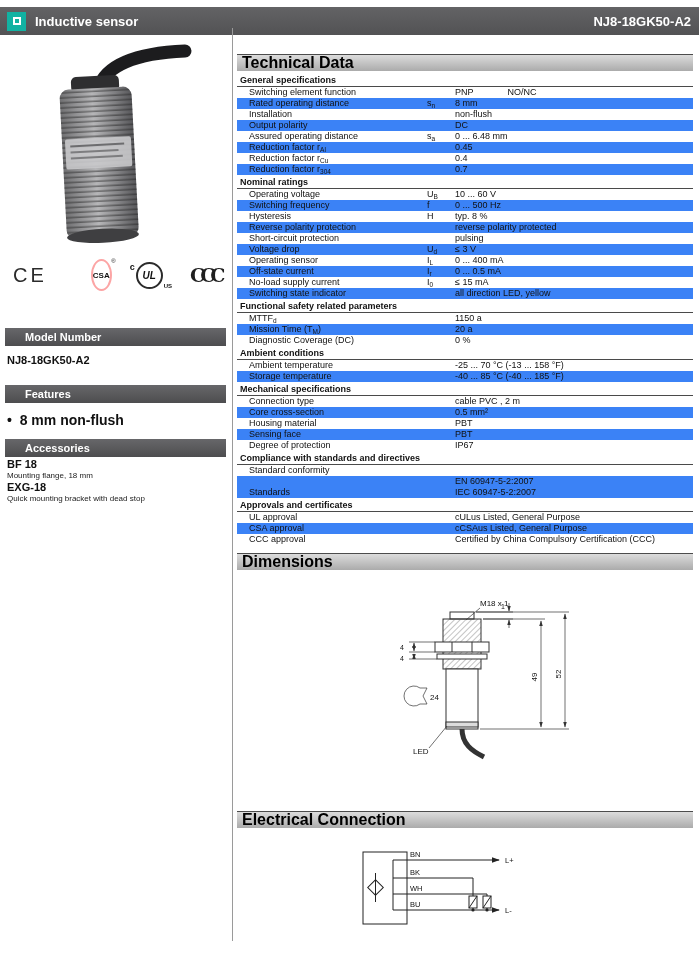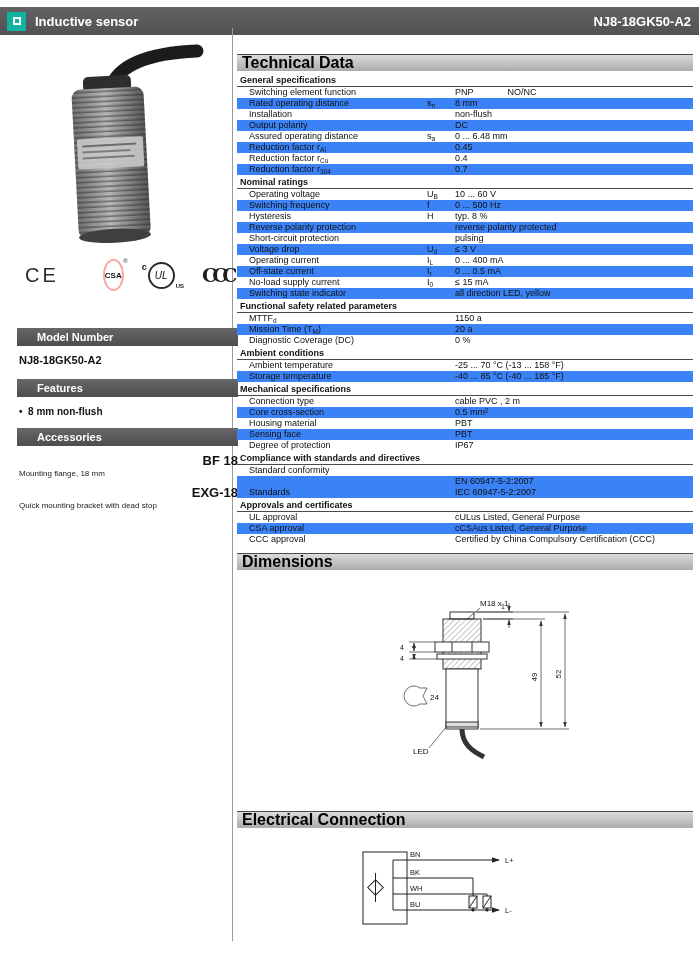--- a/index.html
+++ b/index.html
@@ -12,50 +12,50 @@
             background:linear-gradient(#636365,#525254); display:flex; align-items:center; }
   .logo { width:19px; height:19px; background:#12b2a2; margin-left:7px;
           display:flex; align-items:center; justify-content:center; flex:0 0 auto; }
   .logo-inner { width:8px; height:8px; border:2px solid #fff; }
   .topbar-title { color:#fff; font-weight:bold; font-size:13px; margin-left:9px; flex:1; }
   .topbar-model { color:#fff; font-weight:bold; font-size:13px; margin-right:8px; }
 
   .divider-v { position:absolute; left:232px; top:28px; bottom:14px; width:1px; background:#9a9a9a; }
 
   
-  .left { position:absolute; left:12px; top:28px; width:232px; padding:0 6px 0 5px; }
+  .left { position:absolute; left:0; top:28px; width:232px; padding:0 6px 0 5px; }
   .photo { height:228px; position:relative; }
   .photo svg { position:absolute; left:8px; top:12px; }
 
   .certs { display:flex; align-items:center; gap:18px; height:38px; padding-left:8px; }
   .ce { font-size:20px; letter-spacing:3px; color:#2b2b2b; }
   .csa-wrap { position:relative; width:32px; height:32px; border:2px solid #fca5a5; border-radius:50%;
               display:flex; align-items:center; justify-content:center; margin-left:26px; }
   .csa-txt { font-size:8px; font-weight:bold; }
   .csa-reg { position:absolute; top:-3px; right:-6px; font-size:6px; }
   .ul-wrap { display:inline-flex; align-items:center; }
   .ul-c { font-size:9px; font-weight:bold; align-self:flex-start; margin-right:1px; }
   .ul-circle { width:27px; height:27px; border:2px solid #2b2b2b; border-radius:50%;
                display:flex; align-items:center; justify-content:center; }
-  .ul-txt { font-size:10px; font-weight:normal; font-style:italic; }
+  .ul-txt { font-size:10px; font-weight:bold; font-style:italic; }
   .ul-us { font-size:6px; font-weight:bold; align-self:flex-end; margin-left:1px; }
   .ccc { font-family:"DejaVu Serif", serif; font-weight:bold; font-size:19px; letter-spacing:-5px;
          padding-right:6px; color:#1e1e1e; }
 
   .bar-dark { background:linear-gradient(#67676a,#4d4d4f); color:#fff; font-weight:bold; font-size:11px;
               height:18px; line-height:18px; padding:0 20px; }
   #mn-bar { margin-top:34px; }
   .model-val { font-size:11px; font-weight:bold; margin:8px 0 0 2px; }
-  #ft-bar { margin-top:13px; }
+  #ft-bar { margin-top:19px; }
   .features { list-style:none; margin:9px 0 0 2px; }
-  .features li { font-size:10px; font-weight:bold; }
+  .features li { font-size:14px; font-weight:bold; }
   .features li::before { content:"\2022\00a0\00a0"; }
   #ac-bar { margin-top:11px; }
   .acc { margin-left:2px; }
-  .acc-name { font-size:13px; font-weight:bold; margin-top:7px;text-align:right; }
+  .acc-name { font-size:11px; font-weight:bold; margin-top:1px; }
   .acc-desc { font-size:8px; color:#222; margin-top:1px; }
 
   
   .right { position:absolute; left:233px; top:28px; width:466px; padding:0 6px 0 4px; }
   .bar-gray { height:17px; background:linear-gradient(#dcdcdc,#ababab); border-top:1px solid #4c4c4c;
               font-weight:bold; font-size:16px; line-height:16px; padding:0 5px; color:#000; }
   #td-bar { margin-top:26px; }
   .td-table { margin-top:3px; }
   .td-row { display:flex; min-height:11px; font-size:9px; line-height:11px; align-items:flex-start; }
   .td-sec { font-weight:bold; border-bottom:1px solid #4a4a4a; padding-left:3px;
@@ -221,21 +221,21 @@
           <div class="c-lbl">Short-circuit protection</div>
           <div class="c-sym"></div>
           <div class="c-val">pulsing</div>
         </div>
         <div class="td-row td-data alt">
           <div class="c-lbl">Voltage drop</div>
           <div class="c-sym">U<sub>d</sub></div>
           <div class="c-val">≤ 3 V</div>
         </div>
         <div class="td-row td-data">
-          <div class="c-lbl">Operating current</div>
+          <div class="c-lbl">Operating sensor</div>
           <div class="c-sym">I<sub>L</sub></div>
           <div class="c-val">0 ... 400 mA</div>
         </div>
         <div class="td-row td-data alt">
           <div class="c-lbl">Off-state current</div>
           <div class="c-sym">I<sub>r</sub></div>
           <div class="c-val">0 ... 0.5 mA</div>
         </div>
         <div class="td-row td-data">
           <div class="c-lbl">No-load supply current</div>

